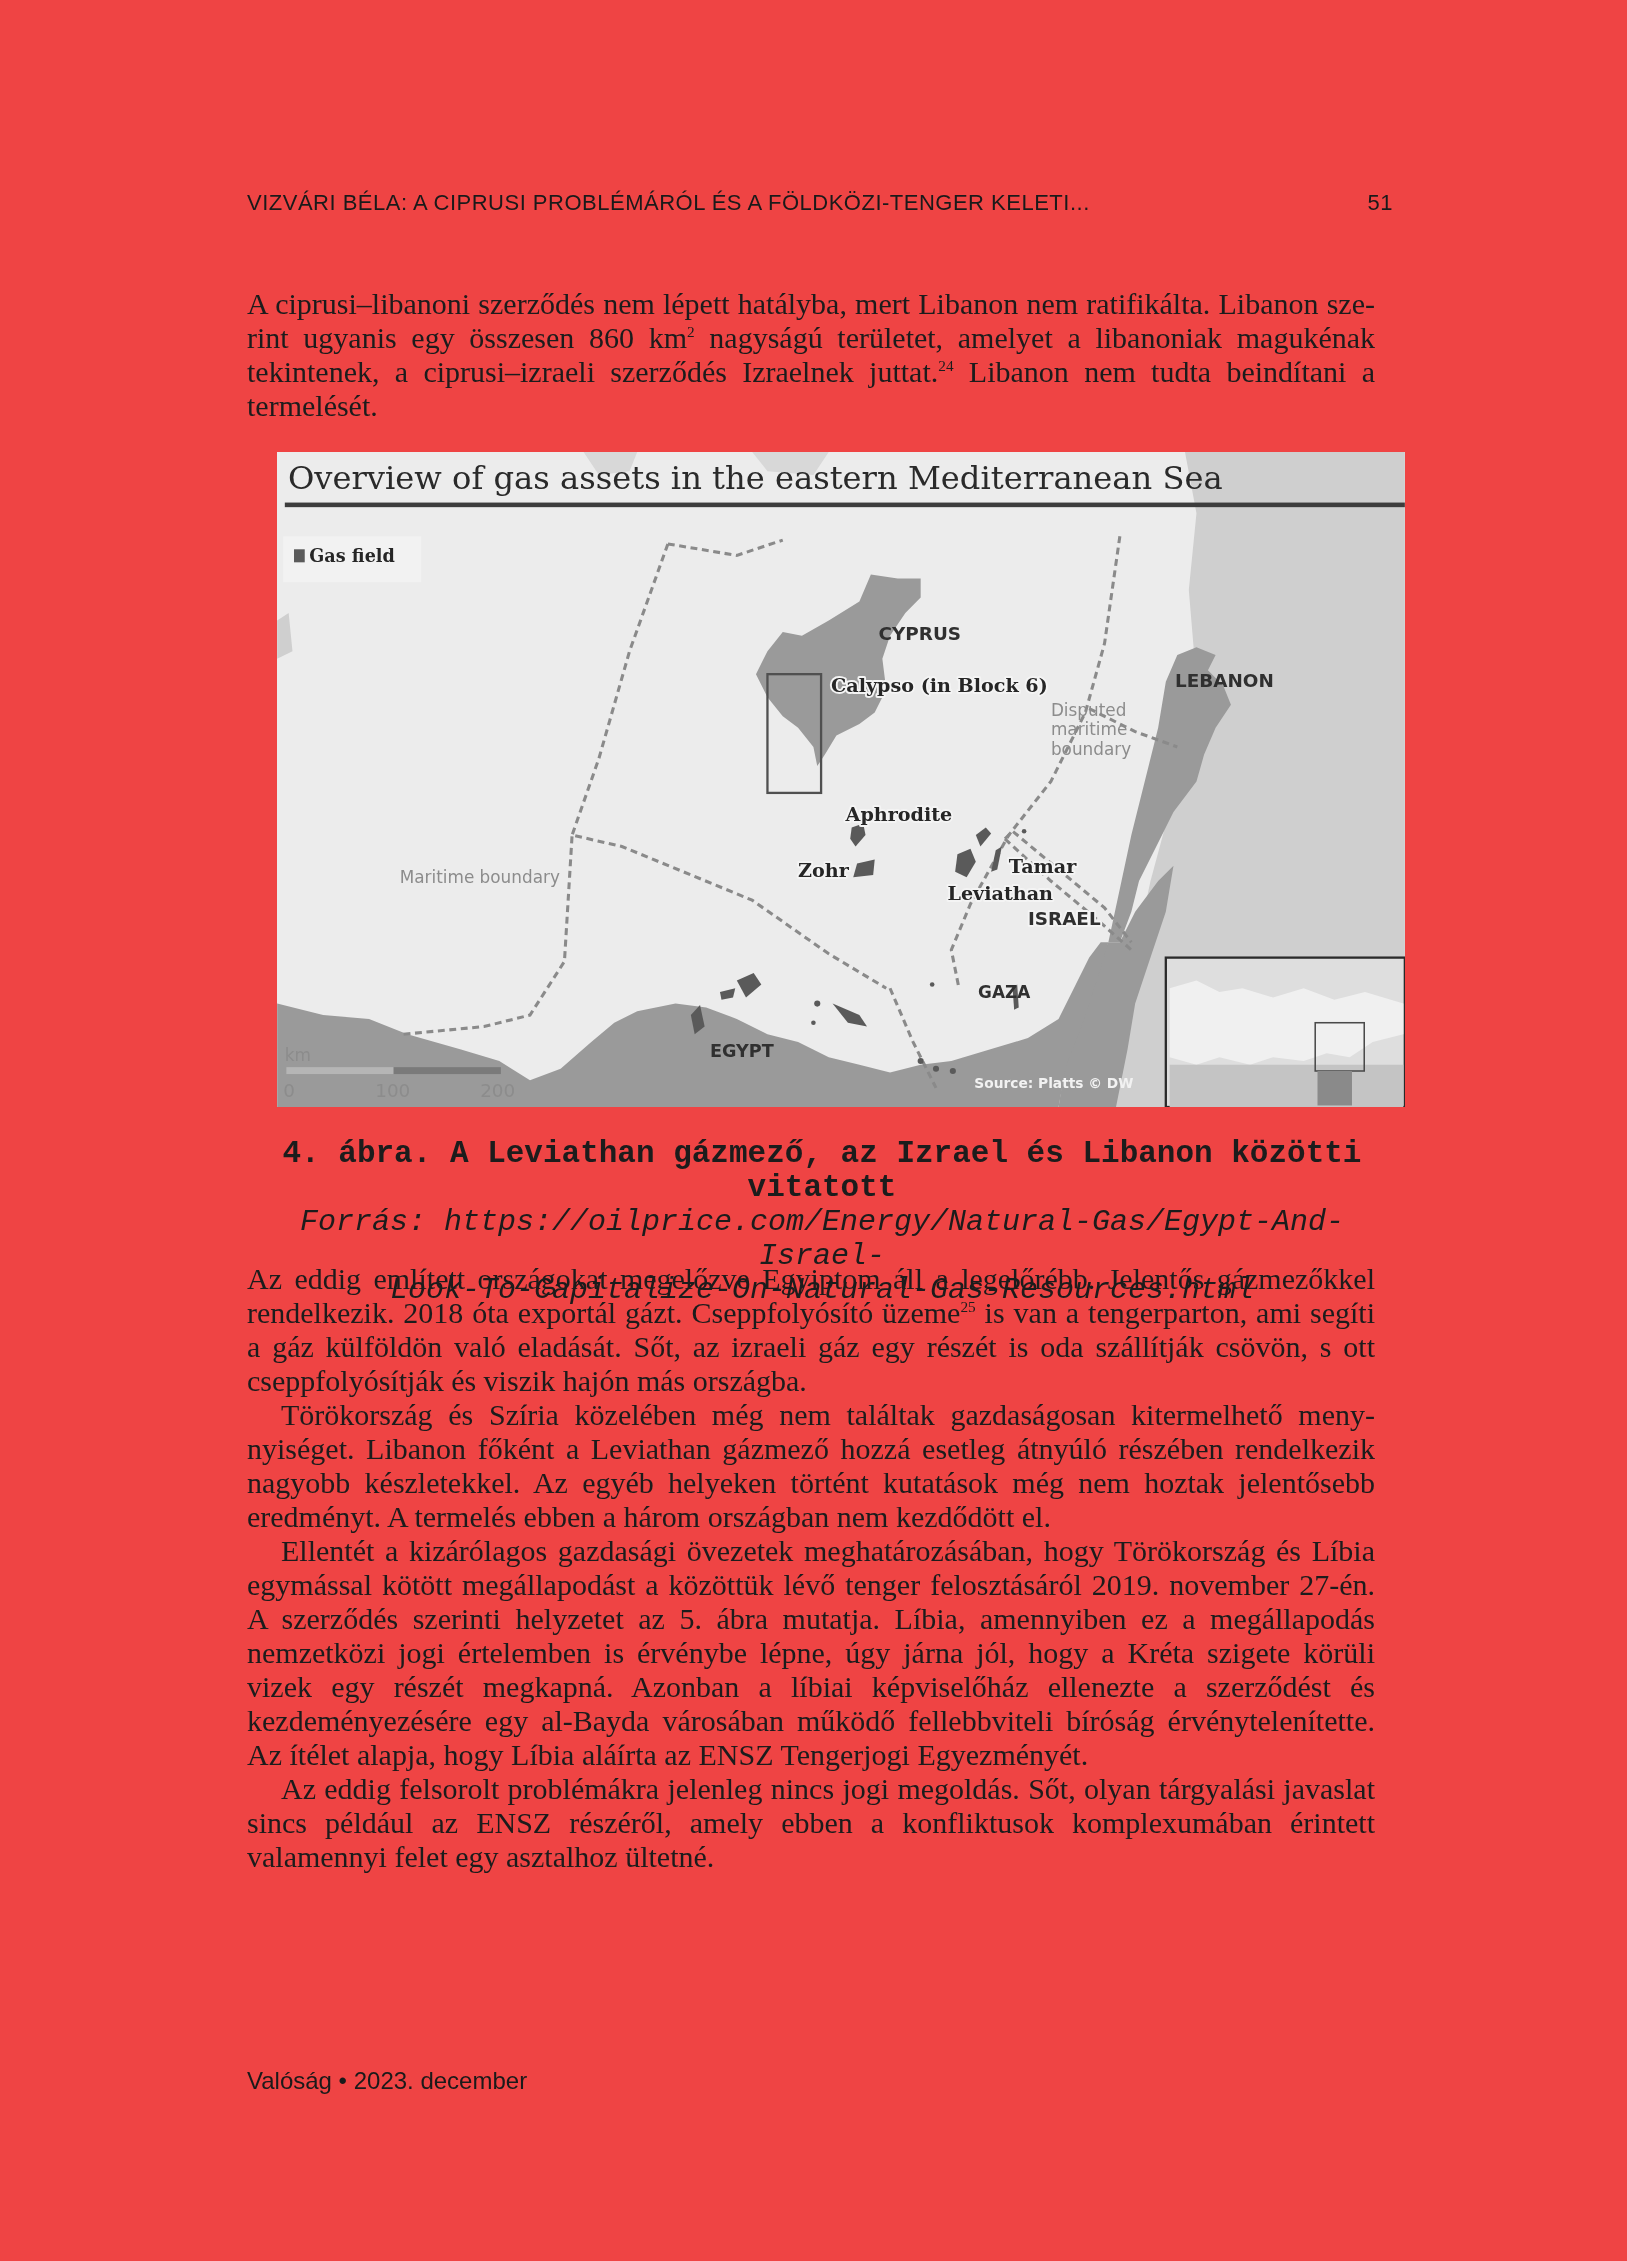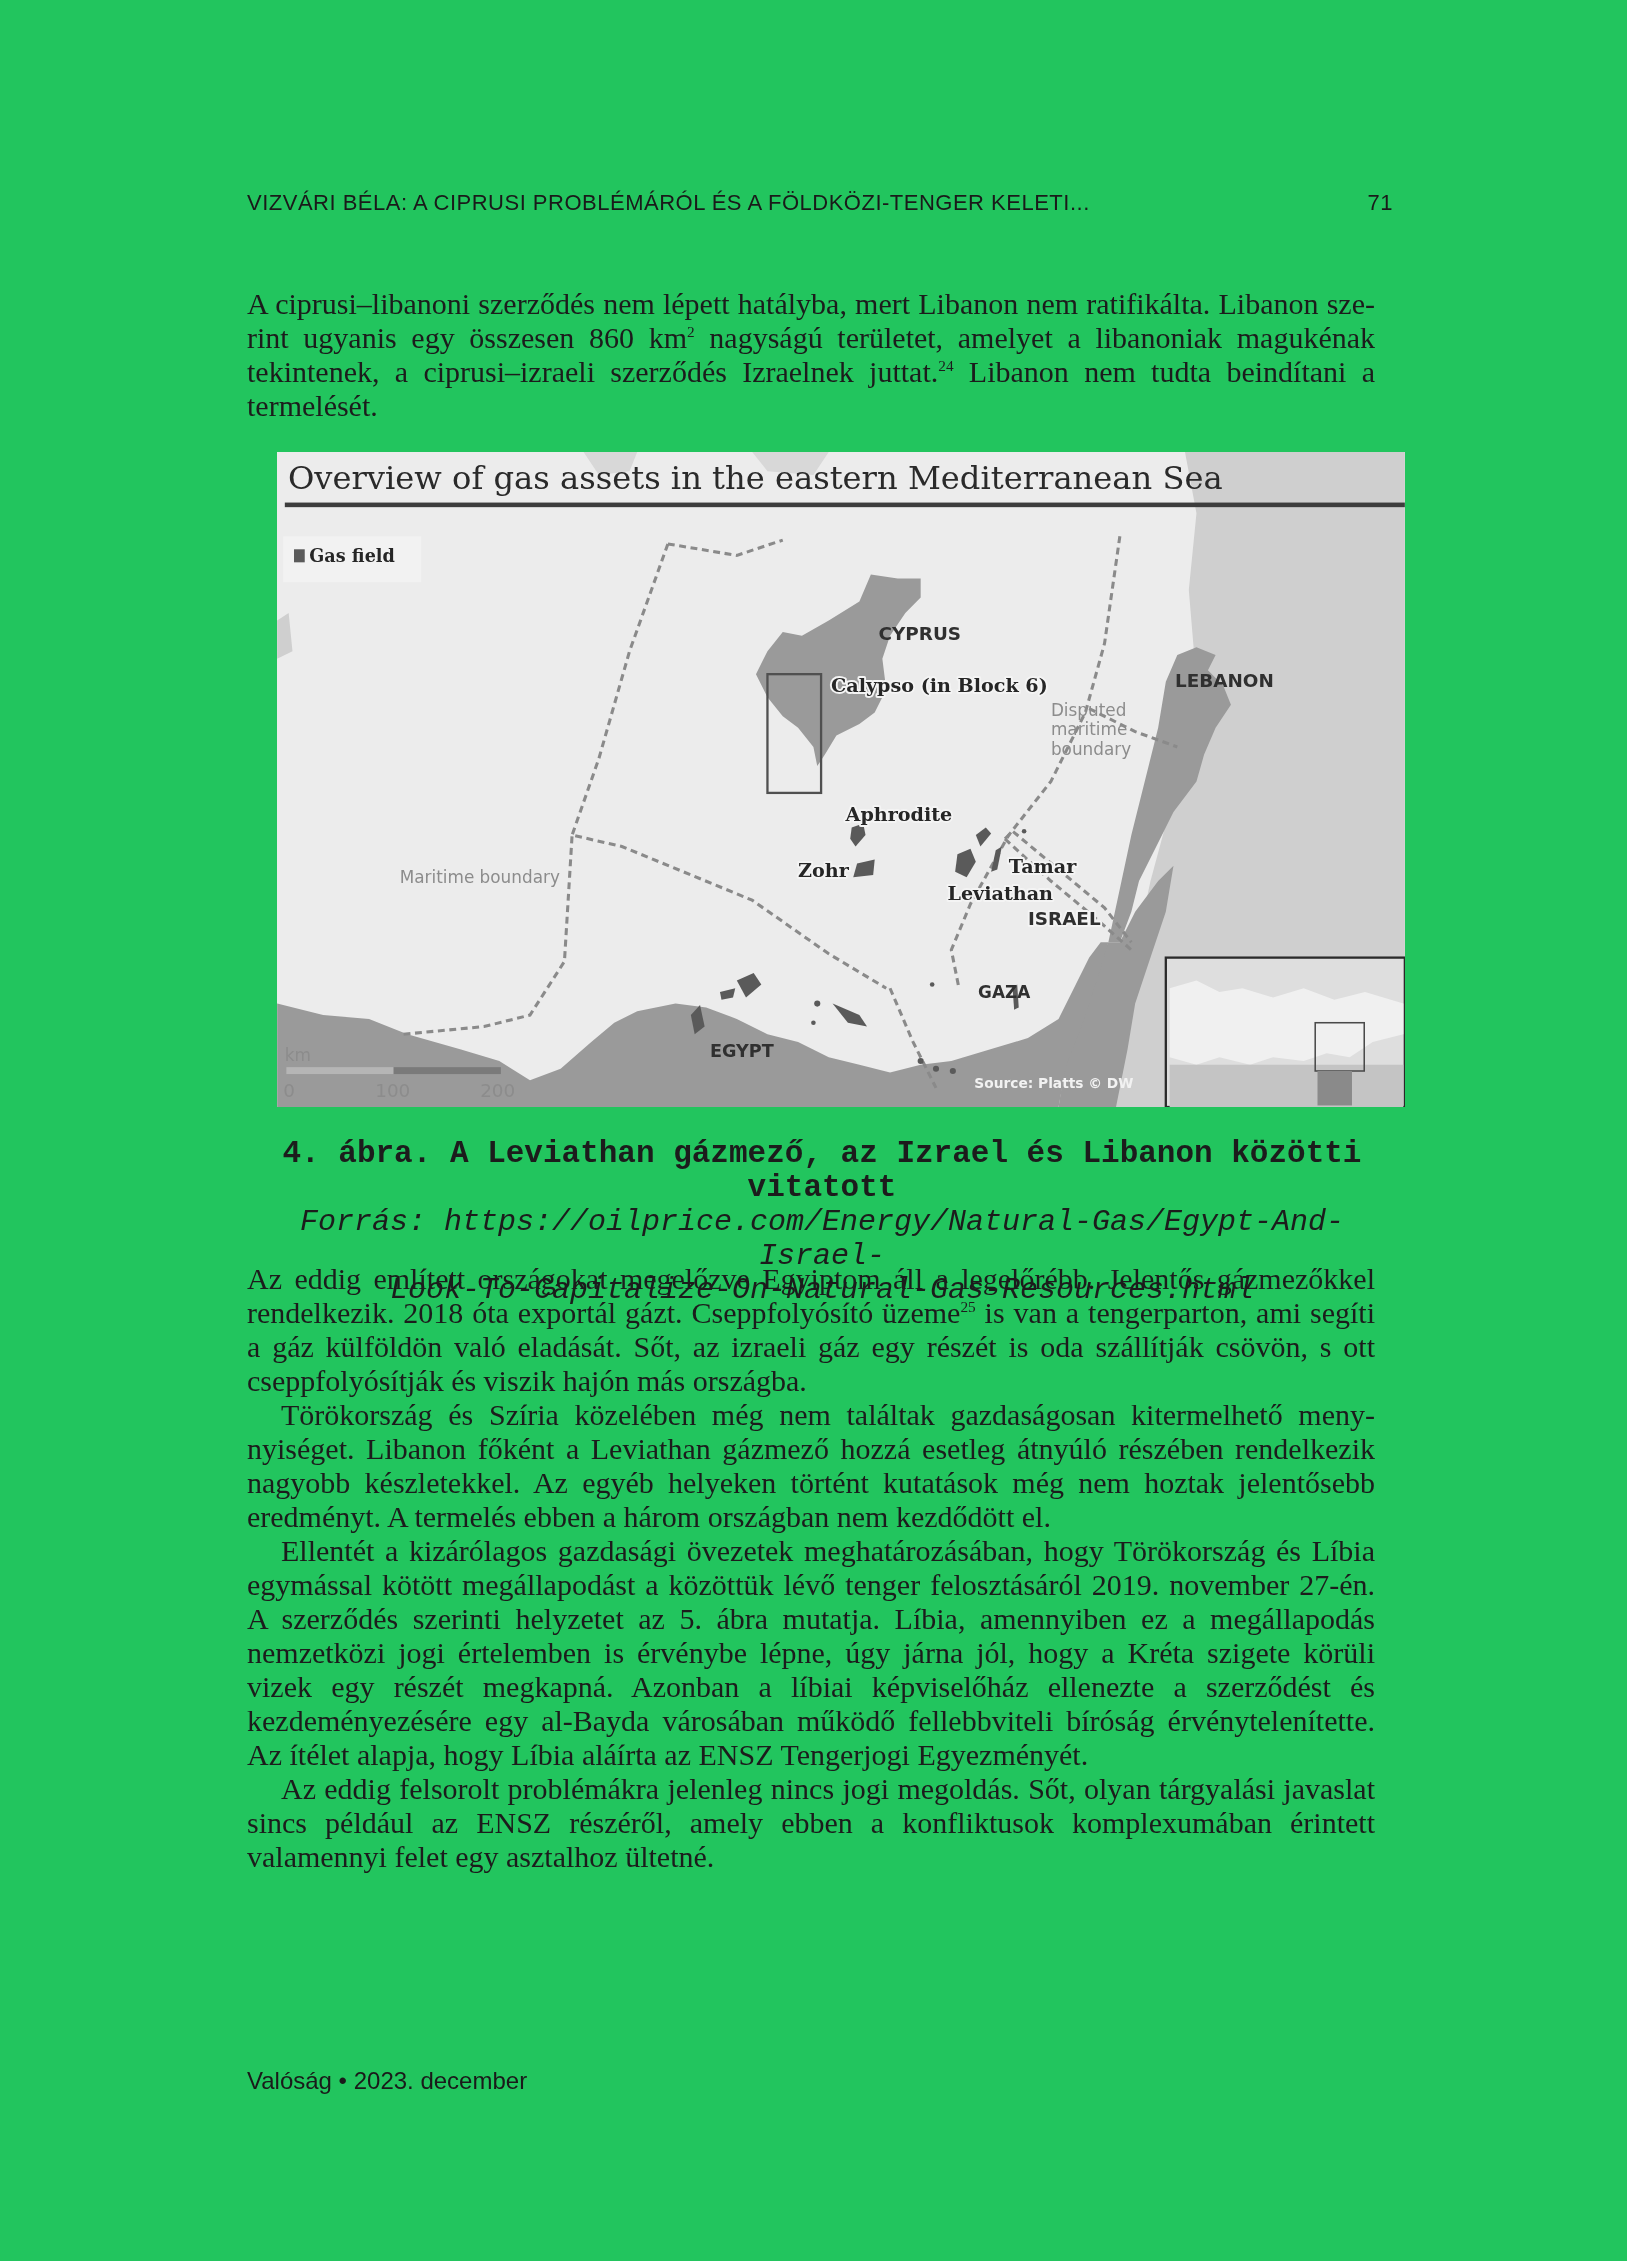--- a/index.html
+++ b/index.html
@@ -1,17 +1,17 @@
 <!DOCTYPE html>
 <html style="font-size:12.3px"><head>
 <meta charset="utf-8">
 <style>
   html, body { margin:0; padding:0; background:#ffffff; }
   body { width:1628px; height:2261px; position:relative; overflow:hidden; }
-  .page { position:absolute; left:0; top:0; width:1628px; height:2261px; background:#22c55e; }
+  .page { position:absolute; left:0; top:0; width:1628px; height:2261px; background:#ef4444; }
   .running-head { position:absolute; left:247px; top:190px; width:1146px;
     font-family:"Liberation Sans", sans-serif; font-size:22px; letter-spacing:0.5px; color:#1a1a1a; }
   .running-head .title { position:absolute; left:0; top:0; }
   .running-head .pagenum { position:absolute; right:0; top:0; }
   .body-text { position:absolute; left:247px; width:1128px;
     font-family:"Liberation Serif", serif; font-size:30px; line-height:34px; color:#1c1c1c;
     text-align:justify; hyphens:manual; }
   .body-text p { margin:0; }
   .body-text p.indent { text-indent:34px;font-family:Liberation Serif, serif; }
   .body-text sup { font-size:15.3px; line-height:0; vertical-align:super; }
@@ -31,21 +31,21 @@
   .map-lbl-white { font-family:"DejaVu Sans", sans-serif; font-weight:bold; fill:#f2f2f2; }
   .halo { paint-order:stroke; stroke:#f4f4f4; stroke-width:5px; stroke-linejoin:round; }
 </style>
 </head>
 <body>
 
 <div class="page">
 
   <div class="running-head">
     <span class="title">VIZVÁRI BÉLA: A CIPRUSI PROBLÉMÁRÓL ÉS A FÖLDKÖZI-TENGER KELETI...</span>
-    <span class="pagenum">71</span>
+    <span class="pagenum">51</span>
   </div>
 
   <div class="body-text" id="para-top">
     <p><span>A ciprusi–libanoni szerződés nem lépett hatályba, mert Libanon nem ratifikálta. Libanon sze­rint ugyanis egy összesen 860 km</span><sup>2</sup><span> nagyságú területet, amelyet a libanoniak magukénak tekintenek, a ciprusi–izraeli szerződés Izraelnek juttat.</span><sup>24</sup><span> Libanon nem tudta beindítani a termelését.</span></p>
   </div>
 
   <div class="figure">
     <svg viewBox="0 0 1472 855" xmlns="http://www.w3.org/2000/svg">
 
       <rect x="0" y="0" width="1472" height="855" fill="#ececec"></rect>

